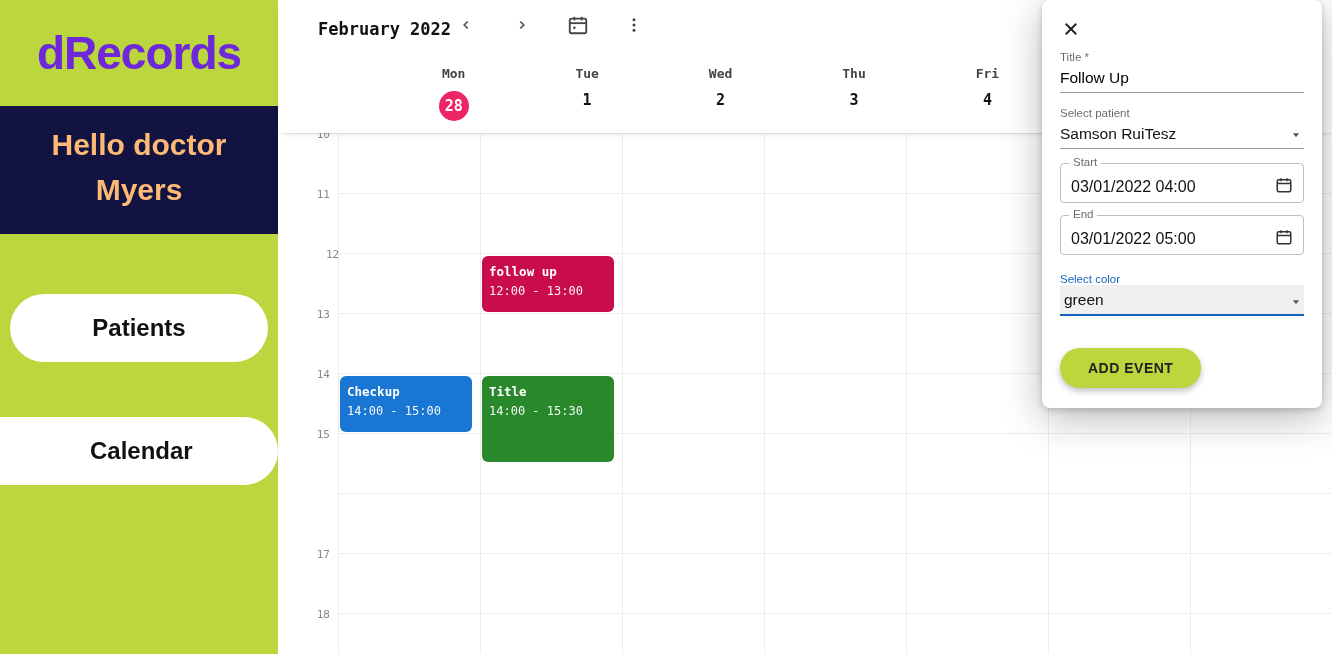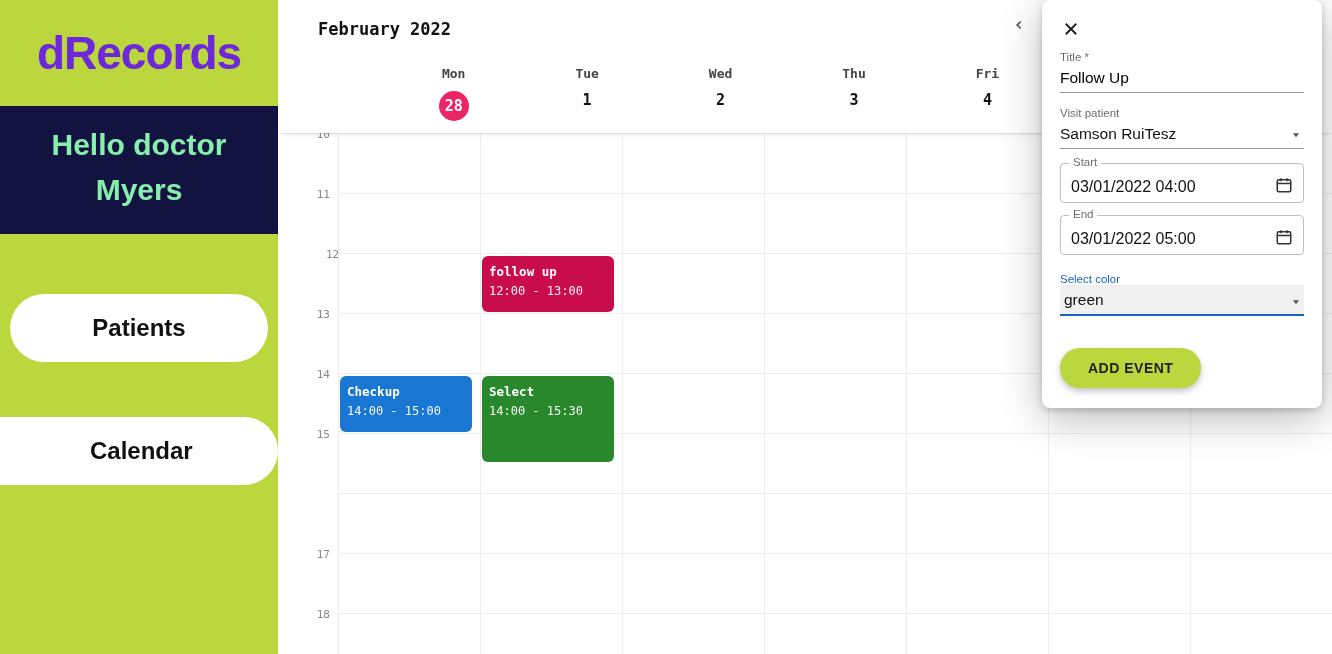--- a/index.html
+++ b/index.html
@@ -25,21 +25,21 @@
   .logo {
     font-size: 46px;
     font-weight: 800;
     color: #6d28d9;
     text-align: center;
     padding: 26px 0 26px;
     letter-spacing: -1px;
   }
   .hello-banner {
     background: #121341;
-    color: #86efac;
+    color: #fdba74;
     text-align: center;
     padding: 16px 10px 22px;
     font-size: 30px;
     font-weight: 700;
     line-height: 1.5;
   }
   .sidebar-spacer { height: 60px; }
   .nav-btn {
     background: #fff;
     color: #111;
@@ -74,21 +74,21 @@
   .cal-header {
     padding: 10px 20px 0 40px;
     box-shadow: 0 4px 8px -6px rgba(0,0,0,.25);
     position: relative;
     z-index: 2;
     background: #fff;
   }
   .cal-title-row {
     display: flex;
     align-items: center;
-    justify-content: space-between;
+    justify-content: flex-start;
   }
   .cal-title {
     font-family: ui-monospace, Menlo, Consolas, monospace;
     font-weight: 700;
     font-size: 17px;
     padding-top: 8px;
   }
   .cal-tools {
     display: flex;
     align-items: center;
@@ -416,41 +416,41 @@
         <div class="cell" style="grid-area: 9 / 8;"></div>
         <div class="event" style="background: rgb(201, 13, 76); left: 204px; top: 122px; width: 132px; height: 56px;">
           <div>follow up</div>
           <div class="ev-time">12:00 - 13:00</div>
         </div>
         <div class="event" style="background: rgb(25, 118, 210); left: 62px; top: 242px; width: 132px; height: 56px;">
           <div>Checkup</div>
           <div class="ev-time">14:00 - 15:00</div>
         </div>
         <div class="event" style="background: rgb(41, 136, 43); left: 204px; top: 242px; width: 132px; height: 86px;">
-          <div>Select</div>
+          <div>Title</div>
           <div class="ev-time">14:00 - 15:30</div>
         </div>
       </div>
   </div>
 
   <div class="panel">
     <button class="close">
       <svg width="18" height="18" viewBox="0 0 24 24" stroke="#222" stroke-width="2.5" fill="none">
           <line x1="5" y1="5" x2="19" y2="19"></line>
           <line x1="19" y1="5" x2="5" y2="19"></line>
         </svg>
     </button>
 
     <div class="field">
       <div class="field-label">Title *</div>
       <input class="text-input" value="Follow Up" style="">
     </div>
 
     <div class="field">
-      <div class="field-label">Visit patient</div>
+      <div class="field-label">Select patient</div>
       <div class="select-wrap">
         <div class="select-input" role="button">Samson RuiTesz</div>
         <span class="caret">
           <svg width="12" height="12" viewBox="0 0 24 24" fill="#555">
               <polygon points="6 9 18 9 12 17"></polygon>
             </svg>
         </span>
       </div>
     </div>
 

